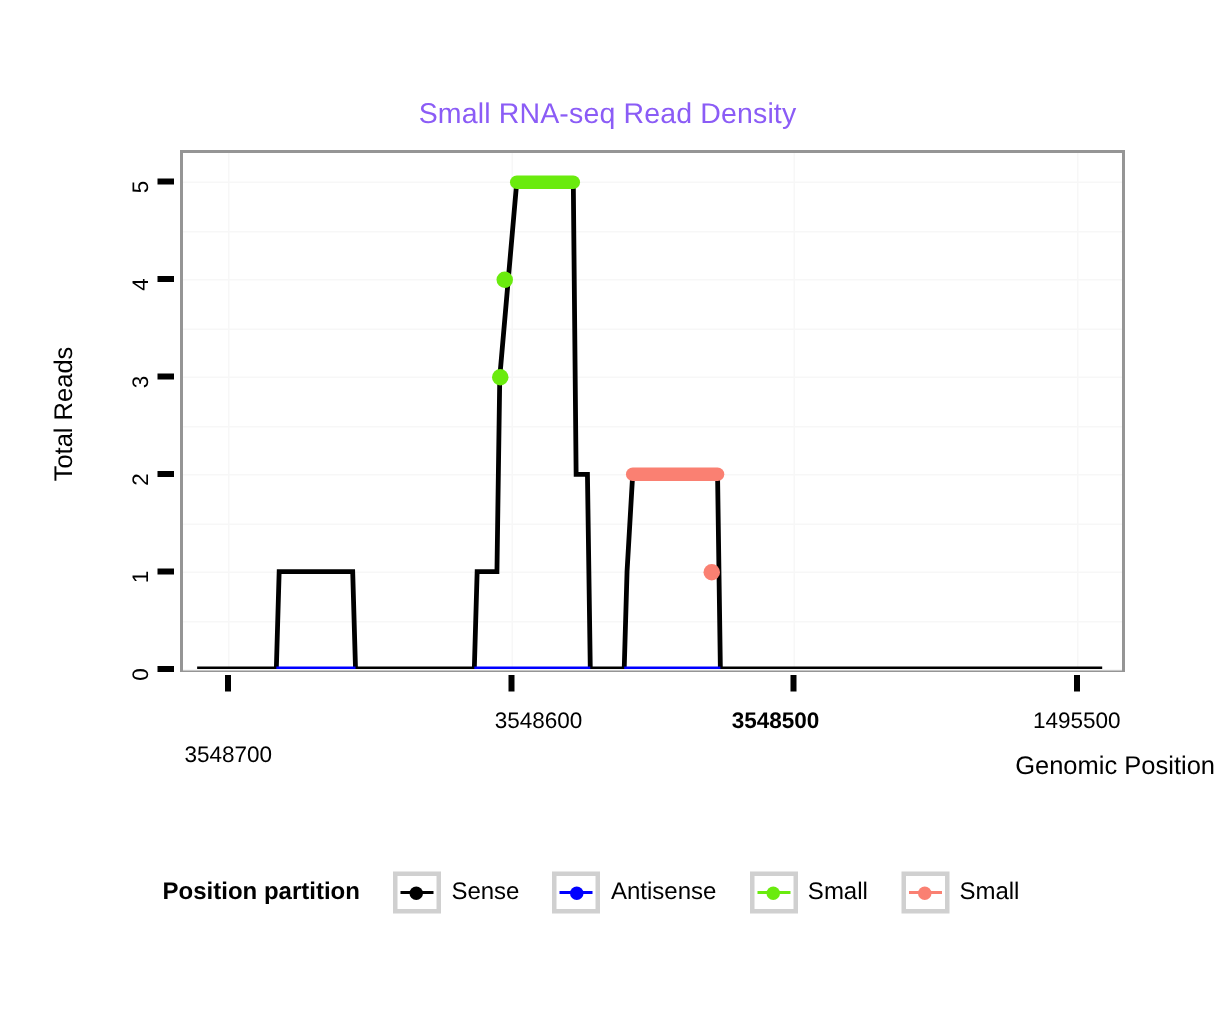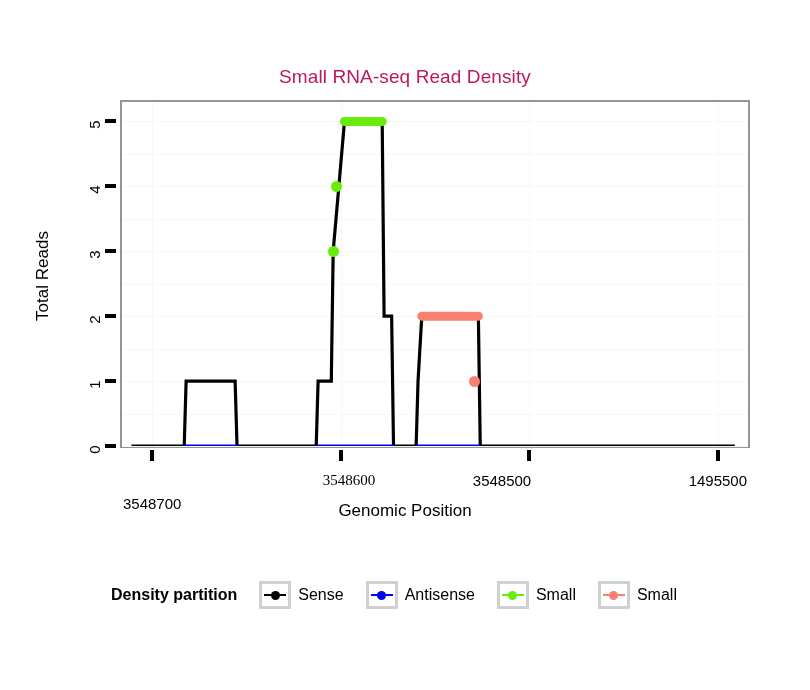--- a/index.html
+++ b/index.html
@@ -1,27 +1,27 @@
 <!DOCTYPE html>
 <html><head>
 <meta charset="utf-8">
 <style>
   html,body{margin:0;padding:0;background:#ffffff;}
   body{width:810px;height:690px;overflow:hidden;
        font-family:"Liberation Sans","DejaVu Sans",sans-serif;color:#000;}
   #root{position:relative;width:810px;height:690px;}
 
   .title{position:absolute;left:0;top:66px;width:810px;text-align:center;
-         font-size:19px;letter-spacing:0.1px;color:#be185d;}
+         font-size:19px;letter-spacing:0.1px;color:#8b5cf6;}
 
   .ylab{position:absolute;left:31px;top:166px;width:24px;height:220px;
         font-size:17px;display:flex;align-items:center;justify-content:center;}
   .ylab span{transform:rotate(-90deg);white-space:nowrap;display:block;}
 
-  .xlab{position:absolute;left:0;top:501px;width:810px;text-align:center;
+  .xlab{position:absolute;left:0;top:501px;width:810px;text-align:right;
         font-size:17px;}
 
   .panel{position:absolute;left:120px;top:100px;width:630px;height:348px;
          border:2px solid #959595;background:#ffffff;box-sizing:border-box;}
 
   .grid-line{position:absolute;background:#f7f7f7;}
   .grid-h{left:0;width:100%;height:1px;}
   .grid-v{top:0;height:100%;width:1px;}
 
   svg.plot{position:absolute;left:0;top:0;width:100%;height:100%;display:block;}
@@ -68,23 +68,23 @@
       <div class="ytick-lbl" style="top: 242.283px; left: 64px;">3</div>
       <div class="ytick-mark" style="top: 184.377px;"></div>
       <div class="ytick-lbl" style="top: 177.377px; left: 64px;">4</div>
       <div class="ytick-mark" style="top: 119.472px;"></div>
       <div class="ytick-lbl" style="top: 112.472px; left: 64px;">5</div>
     </div>
   <div id="xticks">
       <div class="xtick-mark" style="left: 150.169px;"></div>
       <div class="xtick-lbl" style="left: 152.169px; margin-top: 23px;">3548700</div>
       <div class="xtick-mark" style="left: 338.723px;"></div>
-      <div class="xtick-lbl" style="left: 349px; font-family: Liberation Serif, serif;">3548600</div>
+      <div class="xtick-lbl" style="left: 359px;">3548600</div>
       <div class="xtick-mark" style="left: 527.277px;"></div>
-      <div class="xtick-lbl" style="left: 502px;">3548500</div>
+      <div class="xtick-lbl" style="left: 517px; font-weight: bold;">3548500</div>
       <div class="xtick-mark" style="left: 715.831px;"></div>
       <div class="xtick-lbl" style="left: 717.831px;">1495500</div>
     </div>
 
   <div class="panel">
     <div id="grid">
         <div class="grid-line grid-h" style="top: 344px;"></div>
         <div class="grid-line grid-h" style="top: 279.094px;"></div>
         <div class="grid-line grid-h" style="top: 214.189px;"></div>
         <div class="grid-line grid-h" style="top: 149.283px;"></div>
@@ -107,21 +107,21 @@
         <line x1="294.144578313253" y1="344" x2="358.2530120481928" y2="344" stroke="#0000ff" stroke-width="3.2" stroke-linecap="butt" vector-effect="non-scaling-stroke"></line>
         <line x1="222.49397590361446" y1="19.471698113207538" x2="260.2048192771084" y2="19.471698113207538" stroke="#6aeb0e" stroke-width="9" stroke-linecap="round" vector-effect="non-scaling-stroke"></line>
         <line x1="299.80120481927713" y1="214.188679245283" x2="356.36746987951807" y2="214.188679245283" stroke="#fa8072" stroke-width="9" stroke-linecap="round" vector-effect="non-scaling-stroke"></line>
       </svg>
   <div style="position: absolute; width: 11px; height: 11px; border-radius: 50%; background: rgb(106, 235, 14); left: 209.452px; top: 78.8774px;"></div>
       <div style="position: absolute; width: 11px; height: 11px; border-radius: 50%; background: rgb(106, 235, 14); left: 205.681px; top: 143.783px;"></div>
       <div style="position: absolute; width: 11px; height: 11px; border-radius: 50%; background: rgb(250, 128, 114); left: 347.096px; top: 273.594px;"></div>
     </div>
 
   <div class="legend">
-    <div class="legend-title">Density partition</div>
+    <div class="legend-title">Position partition</div>
     <div id="legend-items" style="display:flex;align-items:center;">
         <div class="legend-item">
           <div class="legend-key">
             <div class="kline" style="background: rgb(0, 0, 0);"></div>
             <div class="kdot" style="background: rgb(0, 0, 0);"></div>
           </div>
           <div class="legend-text">Sense</div>
         </div>
         <div class="legend-item">
           <div class="legend-key">

